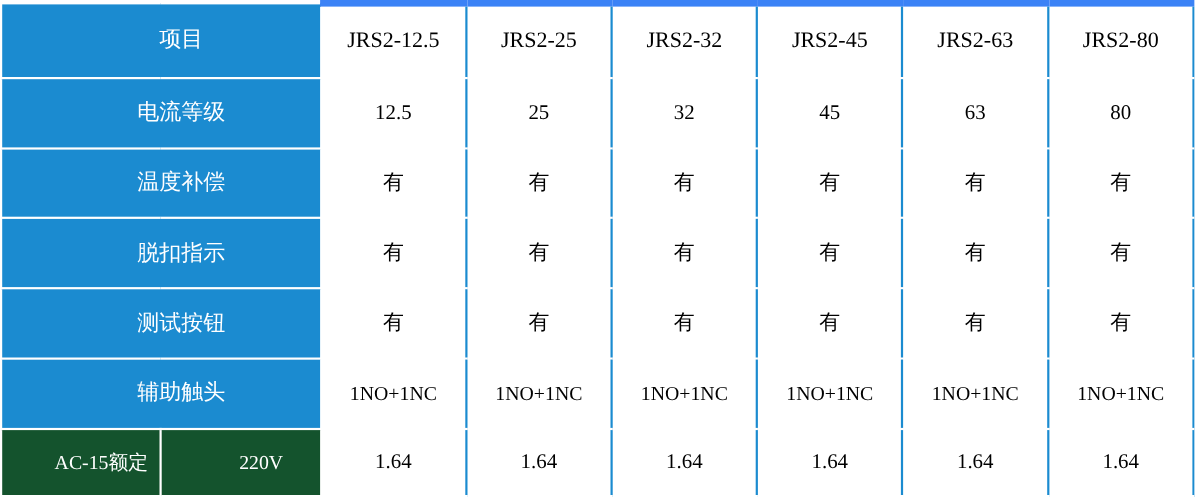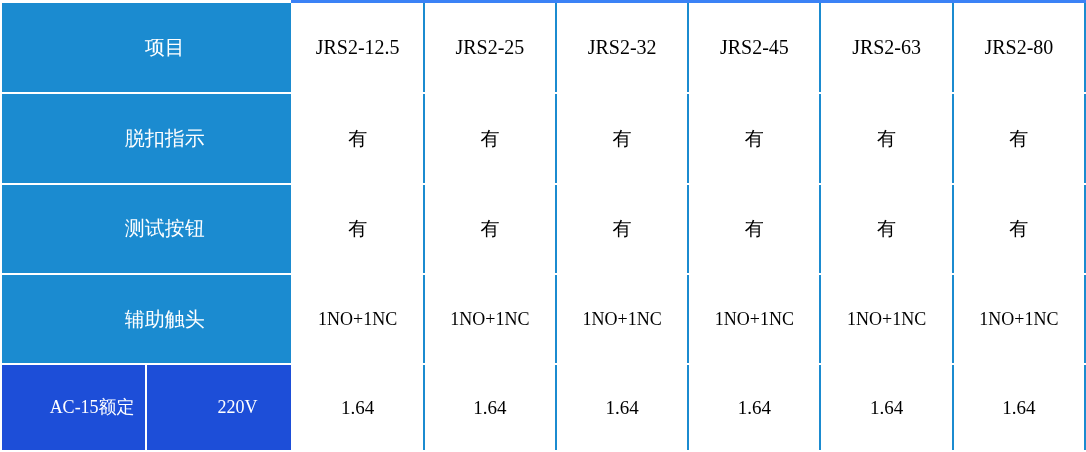--- a/index.html
+++ b/index.html
@@ -31,35 +31,35 @@
   }
   
   #spec-table td.hdr {
     background: #1b8bd0;
     color: #ffffff;
     border-color: #ffffff;
     font-size: 20px;
     padding-left: 41px;
   }
   #spec-table td.hdr-sub {
-    background: #1d4ed8;
+    background: #14532d;
     color: #ffffff;
     font-size: 18px;
   }
   
   #spec-table td.val {
     background: #ffffff;
     color: #000000;
     border-left: 2px solid #1b8bd0;
     border-right: 2px solid #1b8bd0;
     border-top: 2px solid #ffffff;
     border-bottom: 2px solid #ffffff;
   }
   #spec-table tr:first-child td.val {
-    border-top: 3px solid #3b82f6;
+    border-top: 6px solid #3b82f6;
   }
   #spec-table td.val.model {
     font-size: 20px;
   }
   #spec-table td.val.small {
     font-size: 18px;
     margin-top: 32px;
   }
   #spec-table td.val.two-line {
     font-size: 19px;
@@ -89,24 +89,42 @@
     <tr>
       <td class="hdr" colspan="2">项目</td>
       <td class="val model nowrap">JRS2-12.5</td>
       <td class="val model nowrap">JRS2-25</td>
       <td class="val model nowrap">JRS2-32</td>
       <td class="val model nowrap">JRS2-45</td>
       <td class="val model nowrap">JRS2-63</td>
       <td class="val model nowrap">JRS2-80</td>
     </tr>
 
+    <tr>
+      <td class="hdr" colspan="2">电流等级</td>
+      <td class="val">12.5</td>
+      <td class="val">25</td>
+      <td class="val">32</td>
+      <td class="val">45</td>
+      <td class="val">63</td>
+      <td class="val">80</td>
+    </tr>
 
 
 
 
+    <tr>
+      <td class="hdr" colspan="2">温度补偿</td>
+      <td class="val">有</td>
+      <td class="val">有</td>
+      <td class="val">有</td>
+      <td class="val">有</td>
+      <td class="val">有</td>
+      <td class="val">有</td>
+    </tr>
 
     <tr>
       <td class="hdr" colspan="2">脱扣指示</td>
       <td class="val">有</td>
       <td class="val">有</td>
       <td class="val">有</td>
       <td class="val">有</td>
       <td class="val">有</td>
       <td class="val">有</td>
     </tr>

